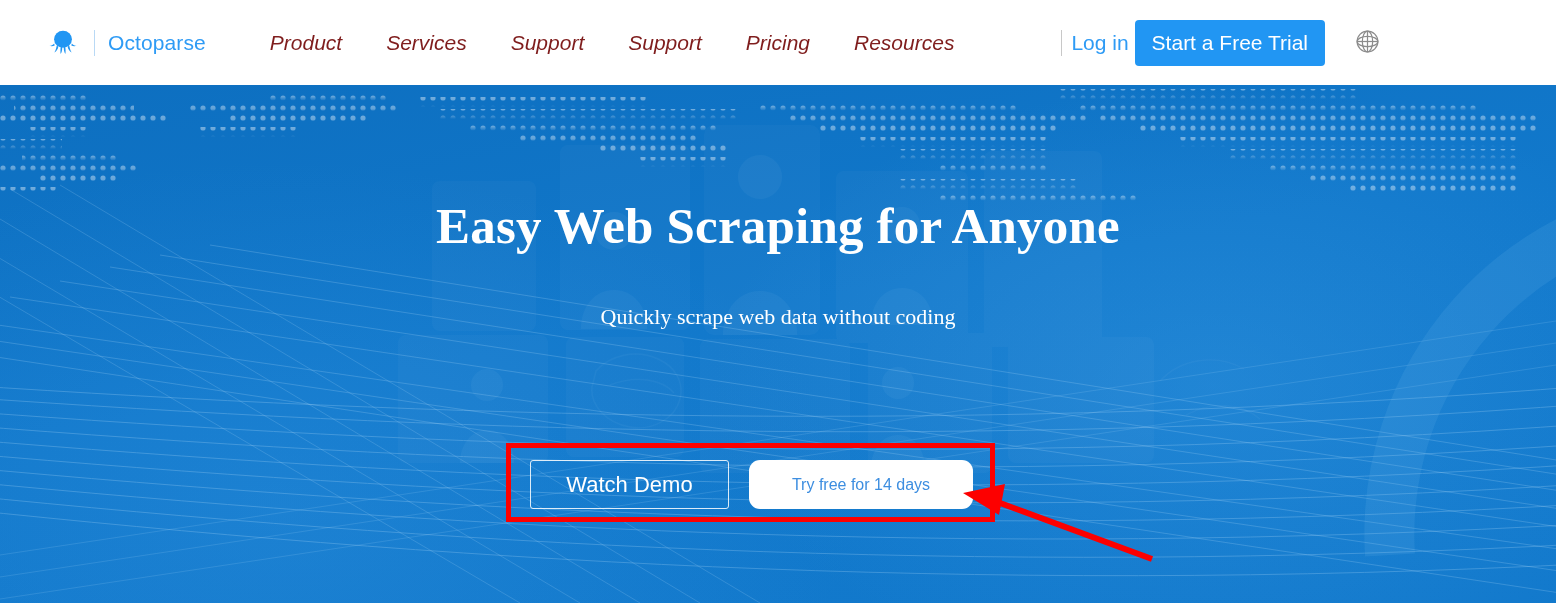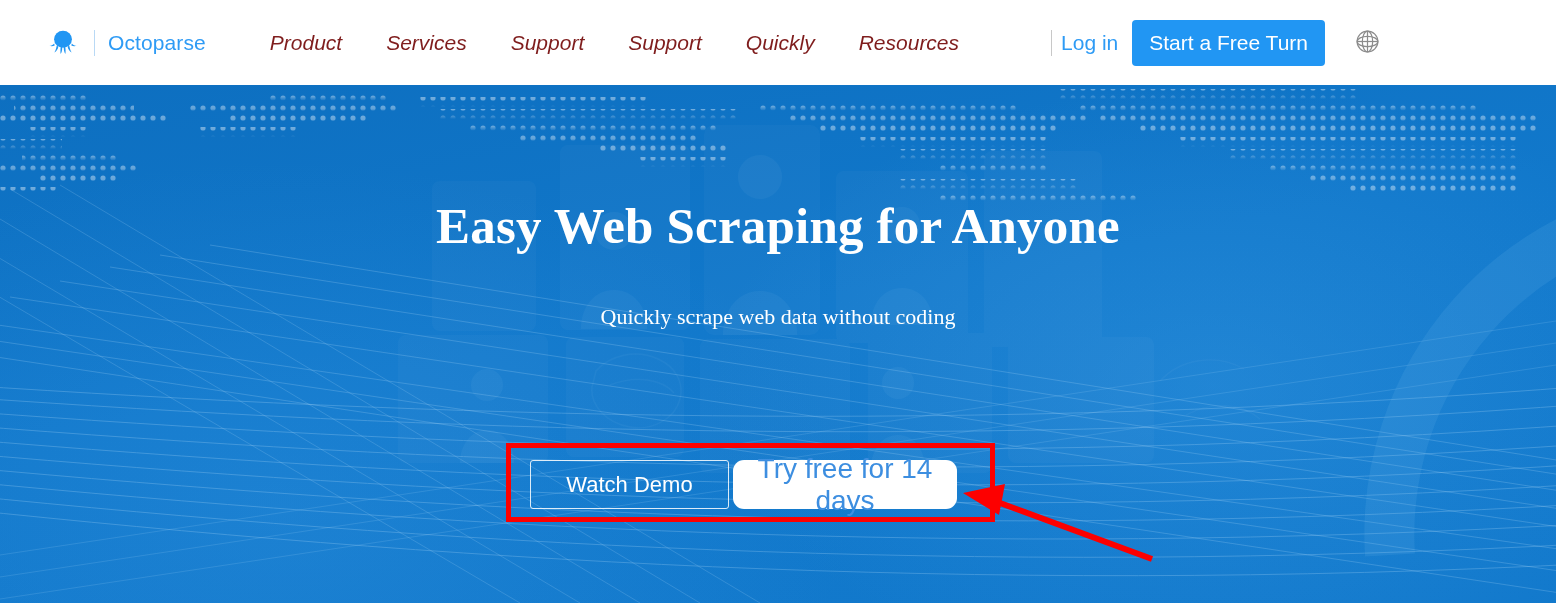--- a/index.html
+++ b/index.html
@@ -33,21 +33,21 @@
     font-size:21px; color:#7f1d1d; white-space:nowrap;
     padding:0 22px; text-decoration:none; cursor:pointer;font-style:italic;
   }
   .nav-right {
     position:absolute; right:26px; top:0; height:85px;
     display:flex; align-items:center;
   }
   .login-divider { width:1px; height:26px; background:#c8c8c8; margin-right:9px; }
   .login-link {
     font-size:21px; color:#2e9bf5; white-space:nowrap; cursor:pointer;
-    text-decoration:none; padding-right:14px;
+    text-decoration:none; padding-right:6px;
   }
   .trial-btn {
     background:#2196f3; color:#ffffff; font-size:21px;
     border:none; border-radius:4px;
     padding:12px 17px 13px 17px;
     white-space:nowrap; cursor:pointer;
     font-family:"Liberation Sans", sans-serif;
     line-height:1;
   }
   .globe-btn {
@@ -114,24 +114,24 @@
     background:transparent;
     border:1px solid rgba(255,255,255,0.85);
     border-radius:3px;
     color:#ffffff; font-size:22px;
     font-family:"Liberation Sans", sans-serif;
     cursor:pointer;
     display:flex; align-items:center; justify-content:center;
   }
   .btn-try {
     width:224px; height:49px;
-    margin-left:4px;
+    margin-left:20px;
     background:#ffffff;
     border:none; border-radius:11px;
-    color:#3d8ee0; font-size:28px;
+    color:#3d8ee0; font-size:16px;
     font-family:"Liberation Sans", sans-serif;
     cursor:pointer;
     display:flex; align-items:center; justify-content:center;
   }
 
   
   .annot-box {
     position:absolute;
     left:506px; top:443px; width:489px; height:79px;
     border:5px solid #fd0000;
@@ -166,28 +166,28 @@
       </span>
       <span class="brand-divider"></span>
       <span class="brand-name">Octoparse</span>
     </div>
 
     <nav class="nav-links">
       <a class="nav-link">Product</a>
       <a class="nav-link">Services</a>
       <a class="nav-link">Support</a>
       <a class="nav-link">Support</a>
-      <a class="nav-link">Quickly</a>
+      <a class="nav-link">Pricing</a>
       <a class="nav-link">Resources</a>
     </nav>
 
     <div class="nav-right">
       <span class="login-divider"></span>
       <a class="login-link">Log in</a>
-      <button class="trial-btn">Start a Free Turn</button>
+      <button class="trial-btn">Start a Free Trial</button>
       <button class="globe-btn">
         <span>
           <svg width="27" height="27" viewBox="0 0 24 24" fill="none" stroke="#8c8c8c" stroke-width="1.1">
             <circle cx="12" cy="12" r="9.2"></circle>
             <line x1="2.8" y1="12" x2="21.2" y2="12"></line>
             <line x1="12" y1="2.8" x2="12" y2="21.2"></line>
             <ellipse cx="12" cy="12" rx="4.6" ry="9.2"></ellipse>
             <ellipse cx="12" cy="12" rx="9.2" ry="4.6"></ellipse>
           </svg>
         </span>

